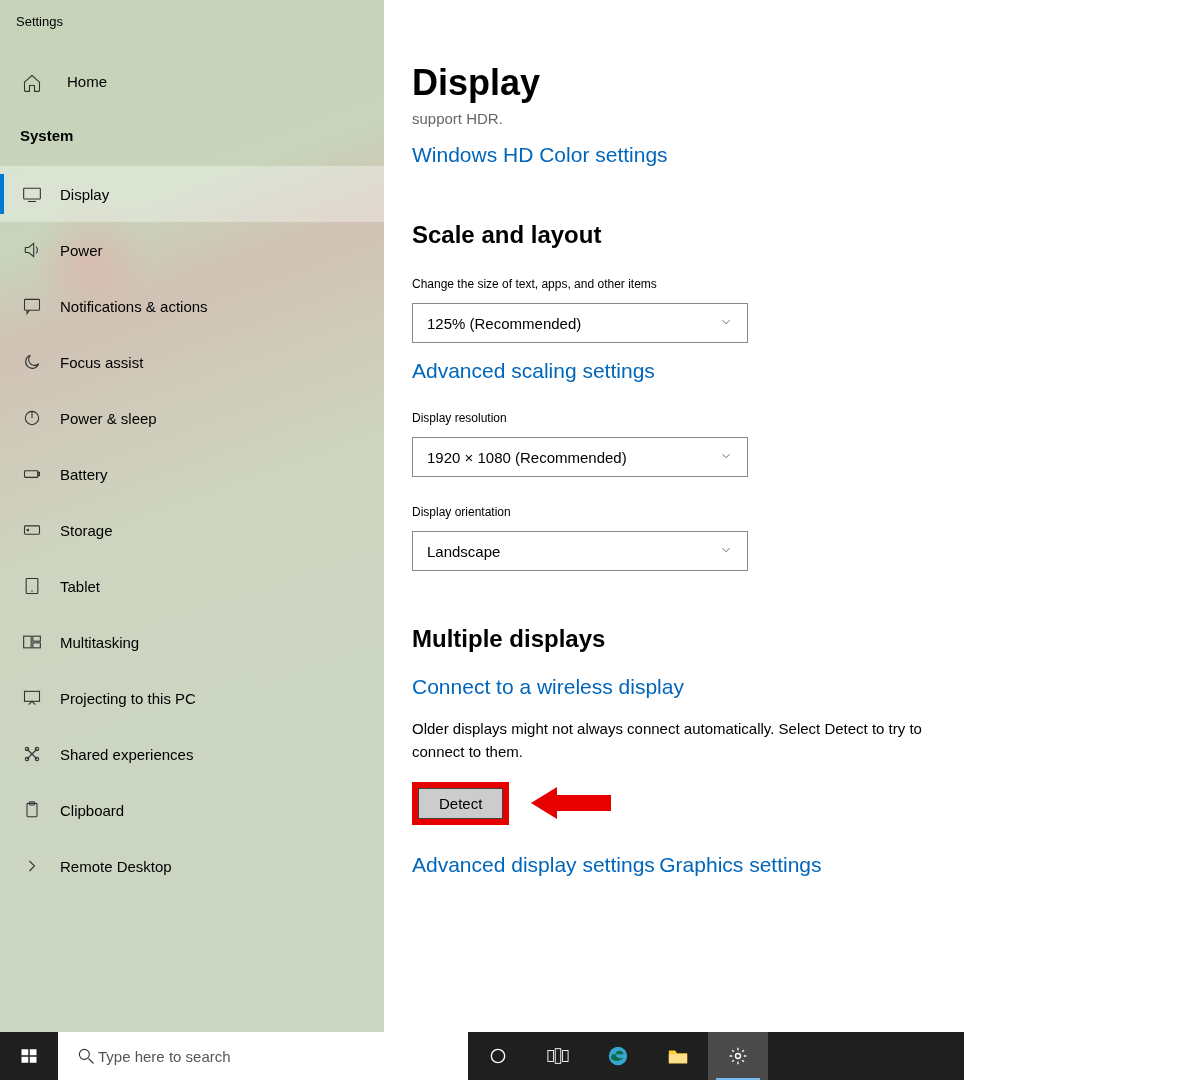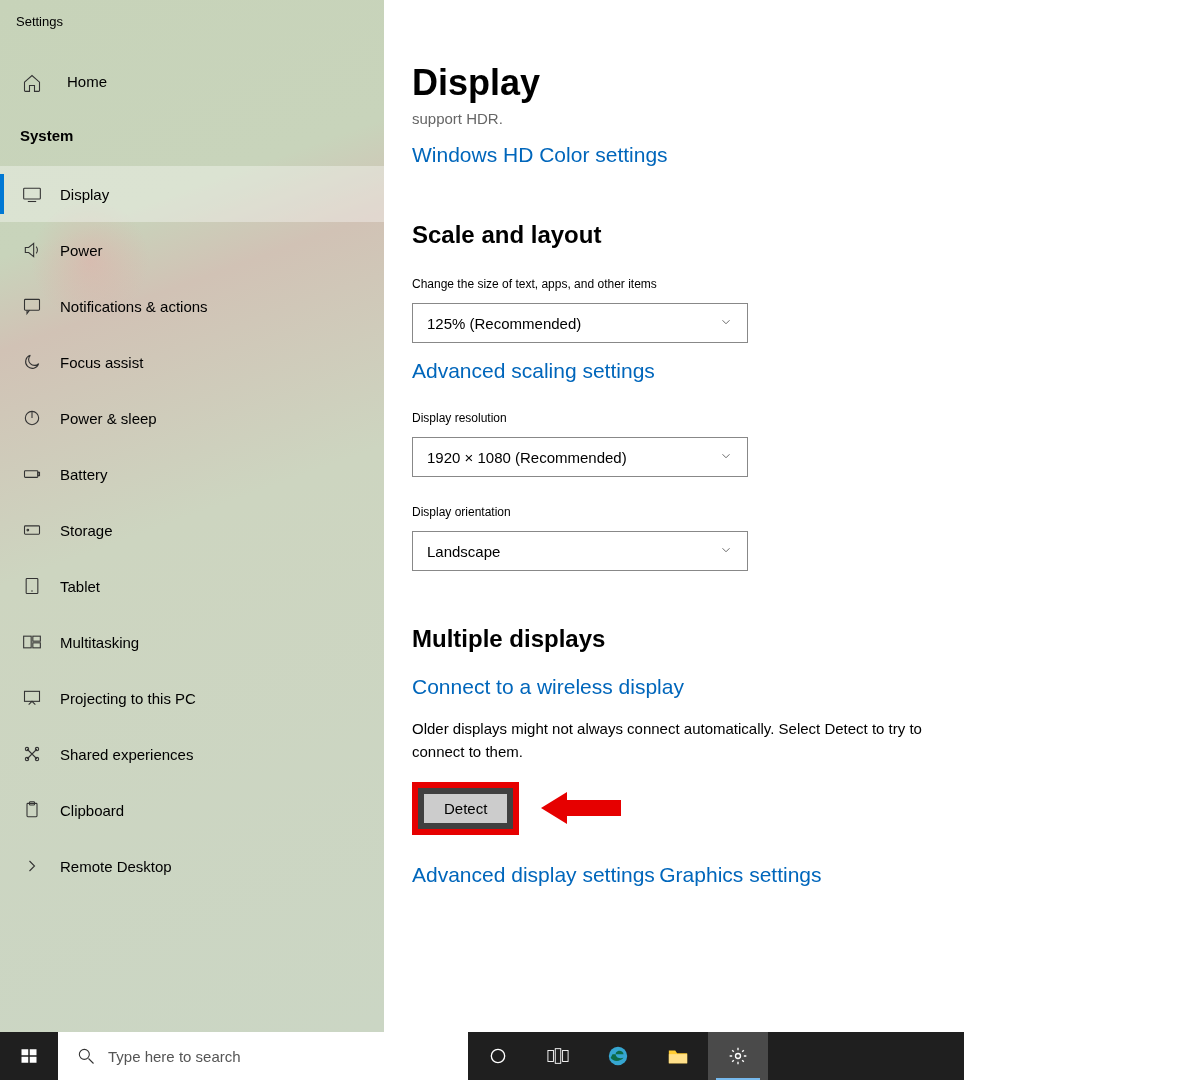--- a/index.html
+++ b/index.html
@@ -26,26 +26,26 @@
 .sub{font-size:15px;color:#666;margin-top:6px;}
 .link{color:#0066bb;font-size:21px;cursor:pointer;display:inline-block;}
 .h2{font-size:24px;font-weight:600;margin-top:54px;}
 .lbl{font-size:12px;margin-top:28px;}
 .dd{margin-top:12px;width:336px;height:40px;border:1px solid #888;background:#fff;display:flex;align-items:center;justify-content:space-between;padding:0 14px;font-size:15px;cursor:pointer;}
 .dd .chev svg{width:14px;height:14px;stroke:#555;fill:none;stroke-width:1.5;}
 .mt16{margin-top:16px;}
 .desc{font-size:15px;margin-top:18px;max-width:560px;line-height:1.55;}
 .detect-wrap{margin-top:18px;display:flex;align-items:center;gap:22px;}
 .detect-hl{border:6px solid #e60000;display:inline-block;padding:0;}
-.detect-btn{background:#ccc;border:6px solid #404040;padding:6px 20px;font-size:15px;cursor:pointer;}
+.detect-btn{background:#ccc;border:1px solid #404040;padding:6px 20px;font-size:15px;cursor:pointer;}
 .arrow{width:80px;height:36px;position:relative;}
 .arrow svg{width:80px;height:36px;}
 .taskbar{height:48px;background:#1f1f1f;display:flex;align-items:stretch;color:#fff;}
 .tb-start{width:58px;display:flex;align-items:center;justify-content:center;background:#1f1f1f;cursor:pointer;}
-.tb-search{flex:0 0 410px;background:#fff;display:flex;align-items:center;gap:12px;padding-left:18px;color:#555;font-size:15px;cursor:text;}
+.tb-search{flex:0 0 410px;background:#fff;display:flex;align-items:center;gap:2px;padding-left:18px;color:#555;font-size:15px;cursor:text;}
 .tb-item{width:60px;display:flex;align-items:center;justify-content:center;cursor:pointer;}
 .tb-item.active{background:#4a4a4a;position:relative;}
 .tb-item.active::after{content:"";position:absolute;bottom:0;left:8px;right:8px;height:2px;background:#76b9ed;}
 </style>
 </head>
 <body>
 
 <div class="window">
  <div class="body-area">
   <div class="sidebar">

